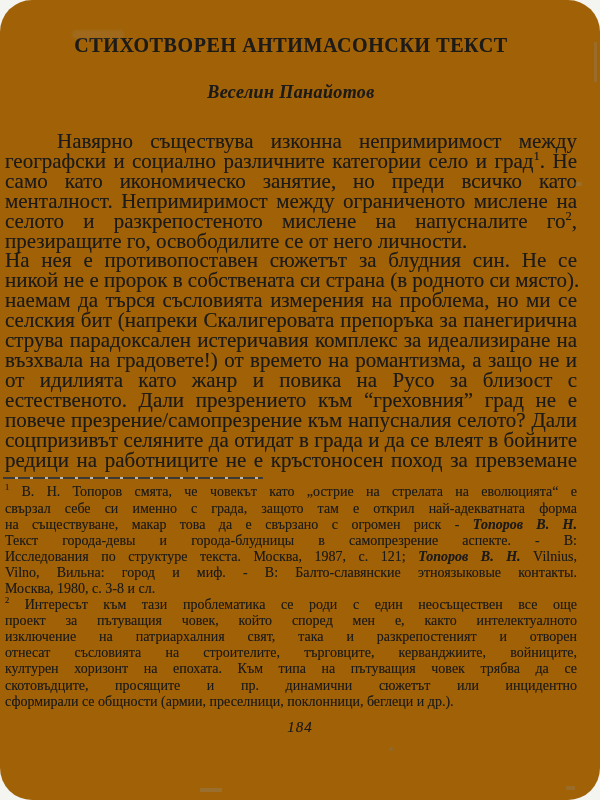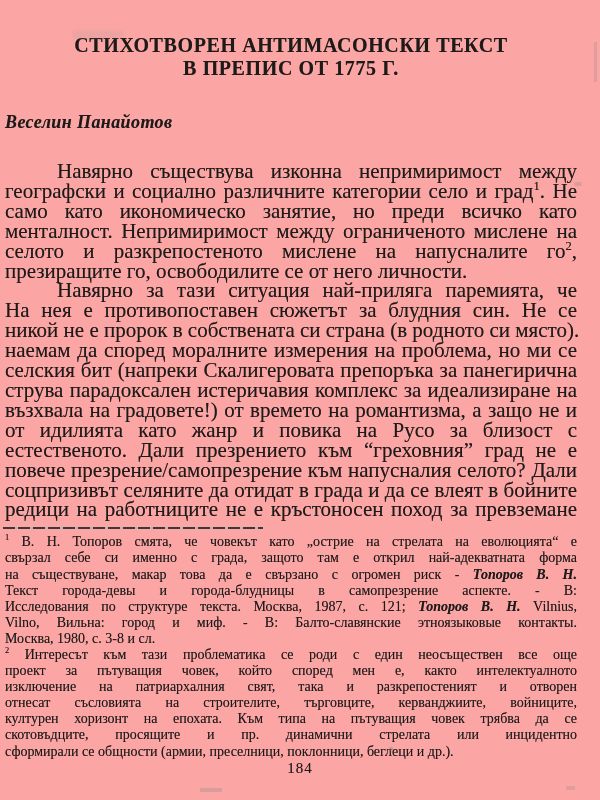--- a/index.html
+++ b/index.html
@@ -3,36 +3,38 @@
 <meta charset="utf-8">
 <style>
   html, body {
     margin: 0; padding: 0;
     width: 600px; height: 800px;
     background: #f4f4f1;
   }
   .page {
     position: relative;
     width: 600px; height: 800px;
-    background: #fca5a5;
+    background: #a16207;
     overflow: hidden;
     font-family: "Liberation Serif", "DejaVu Serif", serif;
     color: #1d1b19;
     text-shadow: 0 0 0.6px rgba(30,28,26,0.5);
+    border-radius: 32px;
   }
   .titles {
     margin: 34px 23px 0 5px;
     text-align: center;
     font-weight: bold;
     font-size: 20px;
     line-height: 23px;
     letter-spacing: 0.6px;
   }
   .author {
-    margin: 32px 23px 0 5px;
+    margin: 25px 23px 0 5px;
+    text-align: center;
     font-weight: bold;
     font-style: italic;
     font-size: 18px;
     letter-spacing: 0.4px;
   }
   .bodytext {
     margin: 29px 23px 0 5px;
     font-size: 21px;
     line-height: 19.9px;
   }
@@ -55,23 +57,25 @@
     font-size: 14px;
     line-height: 16.1px;
   }
   .sup {
     vertical-align: super;
     font-size: 60%;
     line-height: 0;
   }
   .bi { font-weight: bold; font-style: italic; }
   .pageno {
+    margin-top: 9px;
     text-align: center;
     font-size: 15px;
     letter-spacing: 1px;
+    font-style: italic;
   }
   .artifact { position: absolute; pointer-events: none; }
   .a1 { left: 72px; top: 30px; width: 52px; height: 9px; background: #9a9892; opacity: .14; border-radius: 4px; filter: blur(1px); }
   .a2 { left: 594px; top: 42px; width: 3px; height: 40px; background: #8d8b86; opacity: .25; filter: blur(0.5px); }
   .a3 { left: 574px; top: 182px; width: 8px; height: 4px; background: #8d8b86; opacity: .3; border-radius: 2px; }
   .a4 { left: 389px; top: 747px; width: 4px; height: 4px; background: #77756f; opacity: .4; border-radius: 50%; }
   .a5 { left: 200px; top: 788px; width: 22px; height: 4px; background: #8d8b86; opacity: .3; filter: blur(0.6px); }
   .a6 { left: 566px; top: 786px; width: 9px; height: 4px; background: #8d8b86; opacity: .25; filter: blur(0.6px); }
 </style>
 </head>
@@ -81,36 +85,34 @@
 
   <div class="artifact a1"></div>
   <div class="artifact a2"></div>
   <div class="artifact a3"></div>
   <div class="artifact a4"></div>
   <div class="artifact a5"></div>
   <div class="artifact a6"></div>
 
   <div class="titles">
     <div>СТИХОТВОРЕН АНТИМАСОНСКИ ТЕКСТ</div>
-    <div>В ПРЕПИС ОТ 1775 Г.</div>
   </div>
 
   <div class="author">Веселин Панайотов</div>
 
   <div class="bodytext" id="bodytext">
       <div class="line indent"><span>Навярно съществува изконна непримиримост между</span></div>
       <div class="line"><span>географски и социално различните категории село и град</span><span class="sup">1</span><span>. Не</span></div>
       <div class="line"><span>само като икономическо занятие, но преди всичко като</span></div>
       <div class="line"><span>менталност. Непримиримост между ограниченото мислене на</span></div>
       <div class="line"><span>селото и разкрепостеното мислене на напусналите го</span><span class="sup">2</span><span>,</span></div>
       <div class="line last"><span>презиращите го, освободилите се от него личности.</span></div>
-      <div class="line indent"><span>Навярно за тази ситуация най-приляга паремията, че</span></div>
       <div class="line"><span>На нея е противопоставен сюжетът за блудния син. Не се</span></div>
       <div class="line"><span>никой не е пророк в собствената си страна (в родното си място).</span></div>
-      <div class="line"><span>наемам да според моралните измерения на проблема, но ми се</span></div>
+      <div class="line"><span>наемам да търся съсловията измерения на проблема, но ми се</span></div>
       <div class="line"><span>селския бит (напреки Скалигеровата препоръка за панегирична</span></div>
       <div class="line"><span>струва парадоксален истеричавия комплекс за идеализиране на</span></div>
       <div class="line"><span>възхвала на градовете!) от времето на романтизма, а защо не и</span></div>
       <div class="line"><span>от идилията като жанр и повика на Русо за близост с</span></div>
       <div class="line"><span>естественото. Дали презрението към “греховния” град не е</span></div>
       <div class="line"><span>повече презрение/самопрезрение към напусналия селото? Дали</span></div>
       <div class="line"><span>соцпризивът селяните да отидат в града и да се влеят в бойните</span></div>
       <div class="line"><span>редици на работниците не е кръстоносен поход за превземане</span></div>
     </div>
 
@@ -122,19 +124,19 @@
       <div class="line"><span>на съществуване, макар това да е свързано с огромен риск - </span><span class="bi">Топоров В. Н.</span></div>
       <div class="line"><span>Текст города-девы и города-блудницы в самопрезрение аспекте. - В:</span></div>
       <div class="line"><span>Исследования по структуре текста. Москва, 1987, с. 121; </span><span class="bi">Топоров В. Н.</span><span> Vilnius,</span></div>
       <div class="line"><span>Vilno, Вильна: город и миф. - В: Балто-славянские этноязыковые контакты.</span></div>
       <div class="line last"><span>Москва, 1980, с. 3-8 и сл.</span></div>
       <div class="line"><span class="sup">2</span><span> Интересът към тази проблематика се роди с един неосъществен все още</span></div>
       <div class="line"><span>проект за пътуващия човек, който според мен е, както интелектуалното</span></div>
       <div class="line"><span>изключение на патриархалния свят, така и разкрепостеният и отворен</span></div>
       <div class="line"><span>отнесат съсловията на строителите, търговците, керванджиите, войниците,</span></div>
       <div class="line"><span>културен хоризонт на епохата. Към типа на пътуващия човек трябва да се</span></div>
-      <div class="line"><span>скотовъдците, просящите и пр. динамични стрелата или инцидентно</span></div>
+      <div class="line"><span>скотовъдците, просящите и пр. динамични сюжетът или инцидентно</span></div>
       <div class="line last"><span>сформирали се общности (армии, преселници, поклонници, беглеци и др.).</span></div>
     </div>
 
   <div class="pageno">184</div>
 
 </div>
 
 </body></html>

